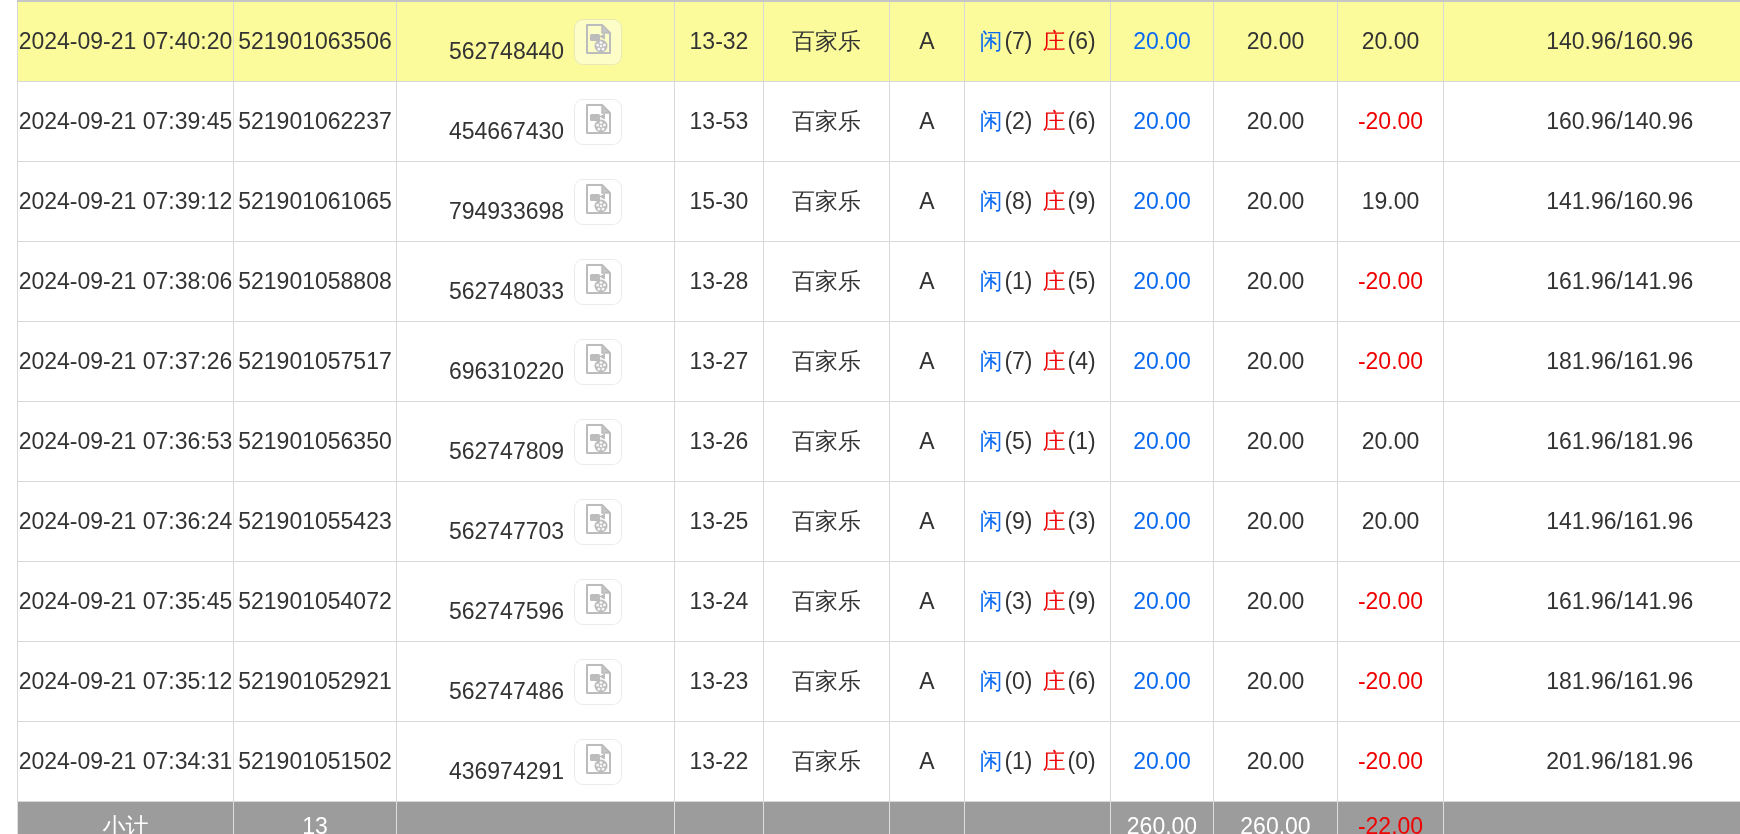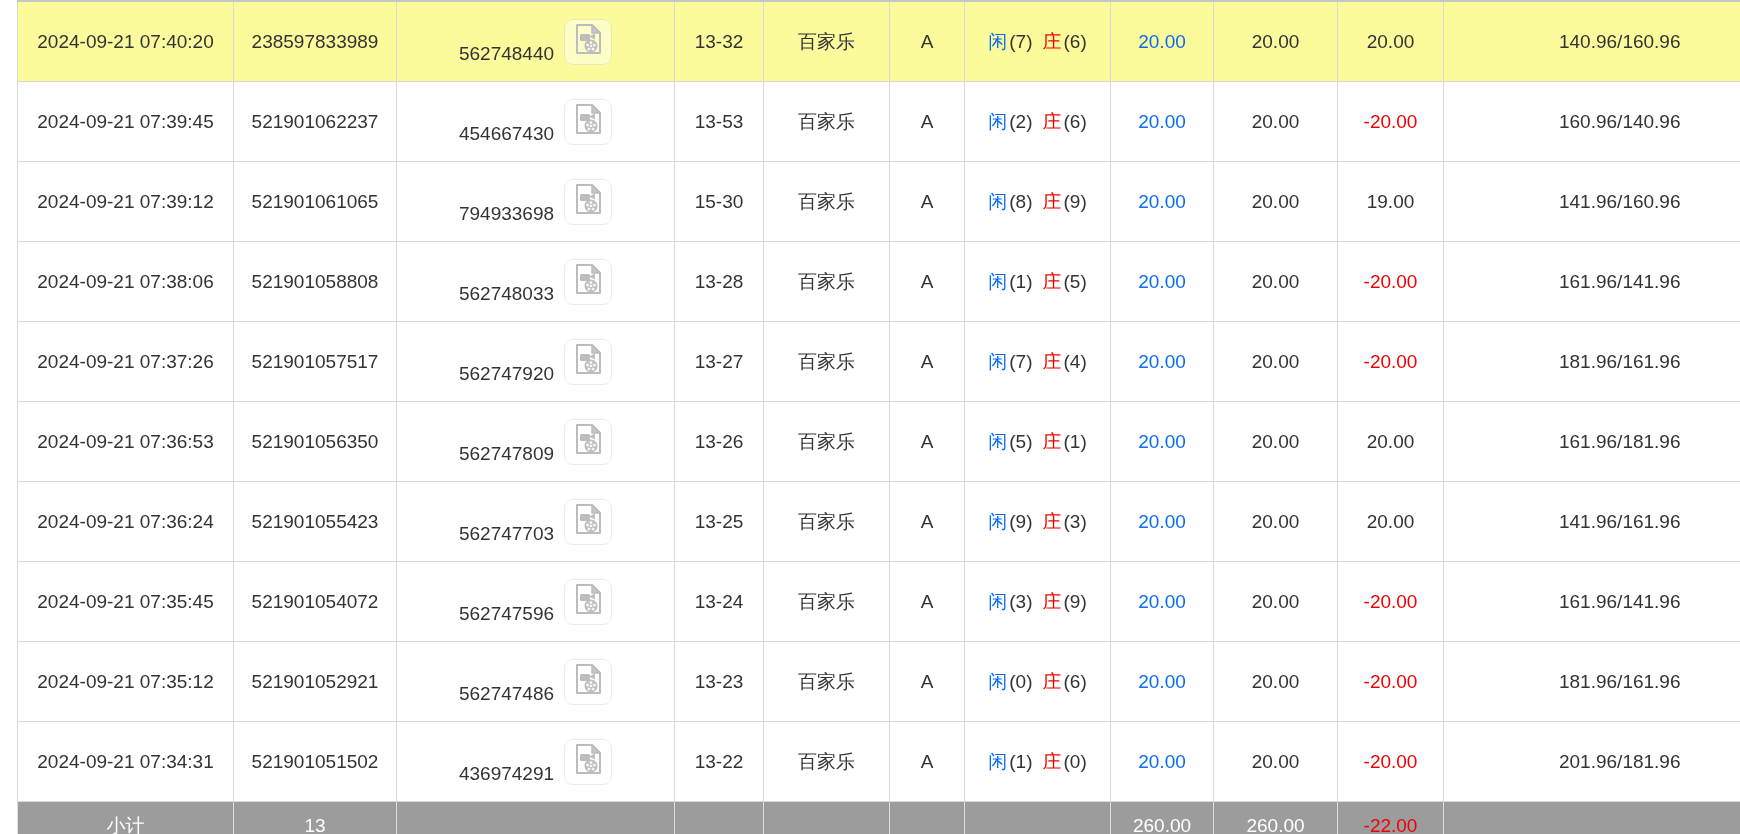--- a/index.html
+++ b/index.html
@@ -1,21 +1,21 @@
 <!DOCTYPE html>
 <html><head>
 <meta charset="utf-8">
 <style>
   html,body{margin:0;padding:0;background:#fff;}
   .viewport{
     position:relative;
     width:1740px;height:834px;
     overflow:hidden;
     font-family:"Liberation Sans","DejaVu Sans",sans-serif;
-    font-size:19px;color:#333;
+    font-size:23px;color:#333;
     background:#fff;
   }
   table.records{
     border-collapse:collapse;
     table-layout:fixed;
     width:1778px;
     margin-left:17px;
     border-top:2px solid #c6c6c6;
   }
   td{
@@ -68,21 +68,21 @@
         <col style="width:75px">
       <col style="width:146px">
         <col style="width:103px">
         <col style="width:124px">
       <col style="width:106px">
         <col style="width:352px">
     </colgroup>
     <tbody data-name="records-table-body">
         <tr data-name="record-row" class="highlight">
     <td data-name="time-cell">2024-09-21 07:40:20</td>
-    <td data-name="order-id-cell">238597833989</td>
+    <td data-name="order-id-cell">521901063506</td>
     <td data-name="game-number-cell">
       <span class="cellwrap">
         <span data-name="game-number">562748440</span>
         <span class="video-btn" data-name="video-replay-button">
           <span data-name="video-replay-icon">
             <svg width="30" height="32" viewBox="0 0 30 32" aria-hidden="true">
               <path d="M4 2 h15 l8 8 v20 h-23 z" fill="none" stroke="#bcbcbc" stroke-width="2" stroke-linejoin="round"></path>
               <path d="M19 2 v8 h8 z" fill="#c6c6c6" stroke="#bcbcbc" stroke-width="1.5" stroke-linejoin="round"></path>
               <rect x="7" y="11" width="10" height="7" rx="1.5" fill="#bcbcbc"></rect>
               <path d="M17 13 l5 -2.5 v6 l-5 -2.5 z" fill="#bcbcbc"></path>
@@ -223,21 +223,21 @@
     <td class="blue" data-name="bet-amount-cell">20.00</td>
     <td data-name="valid-amount-cell">20.00</td>
     <td data-name="win-loss-cell" class="neg">-20.00</td>
     <td data-name="balance-cell">161.96/141.96</td>
   </tr>
         <tr data-name="record-row">
     <td data-name="time-cell">2024-09-21 07:37:26</td>
     <td data-name="order-id-cell">521901057517</td>
     <td data-name="game-number-cell">
       <span class="cellwrap">
-        <span data-name="game-number">562747920</span>
+        <span data-name="game-number">696310220</span>
         <span class="video-btn" data-name="video-replay-button">
           <span data-name="video-replay-icon">
             <svg width="30" height="32" viewBox="0 0 30 32" aria-hidden="true">
               <path d="M4 2 h15 l8 8 v20 h-23 z" fill="none" stroke="#bcbcbc" stroke-width="2" stroke-linejoin="round"></path>
               <path d="M19 2 v8 h8 z" fill="#c6c6c6" stroke="#bcbcbc" stroke-width="1.5" stroke-linejoin="round"></path>
               <rect x="7" y="11" width="10" height="7" rx="1.5" fill="#bcbcbc"></rect>
               <path d="M17 13 l5 -2.5 v6 l-5 -2.5 z" fill="#bcbcbc"></path>
               <g>
                 <circle cx="18" cy="23" r="6.5" fill="#bcbcbc"></circle>
                 <circle cx="18" cy="23" r="1.3" fill="#f6f6f6"></circle>

